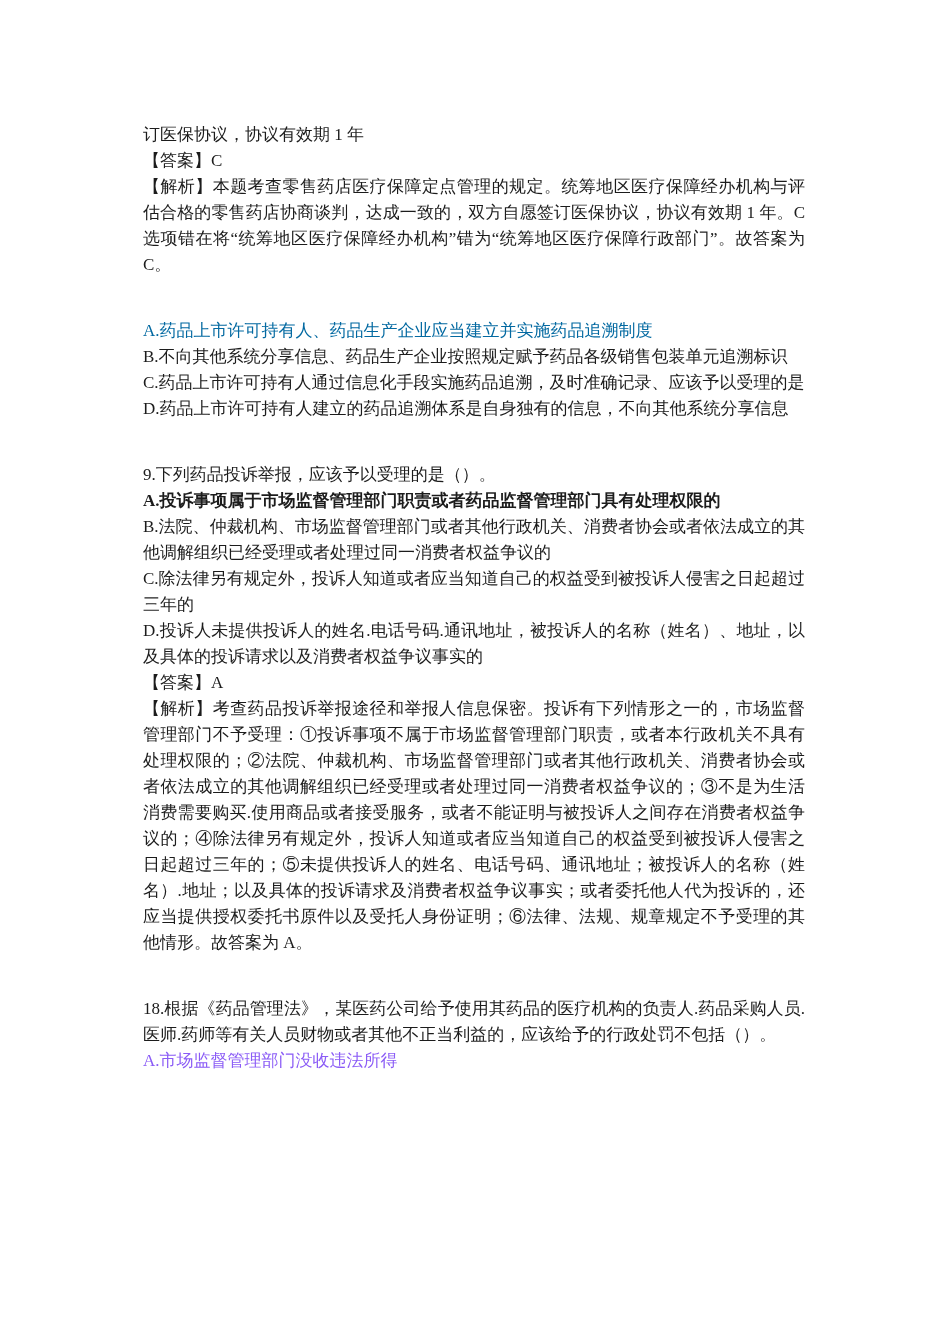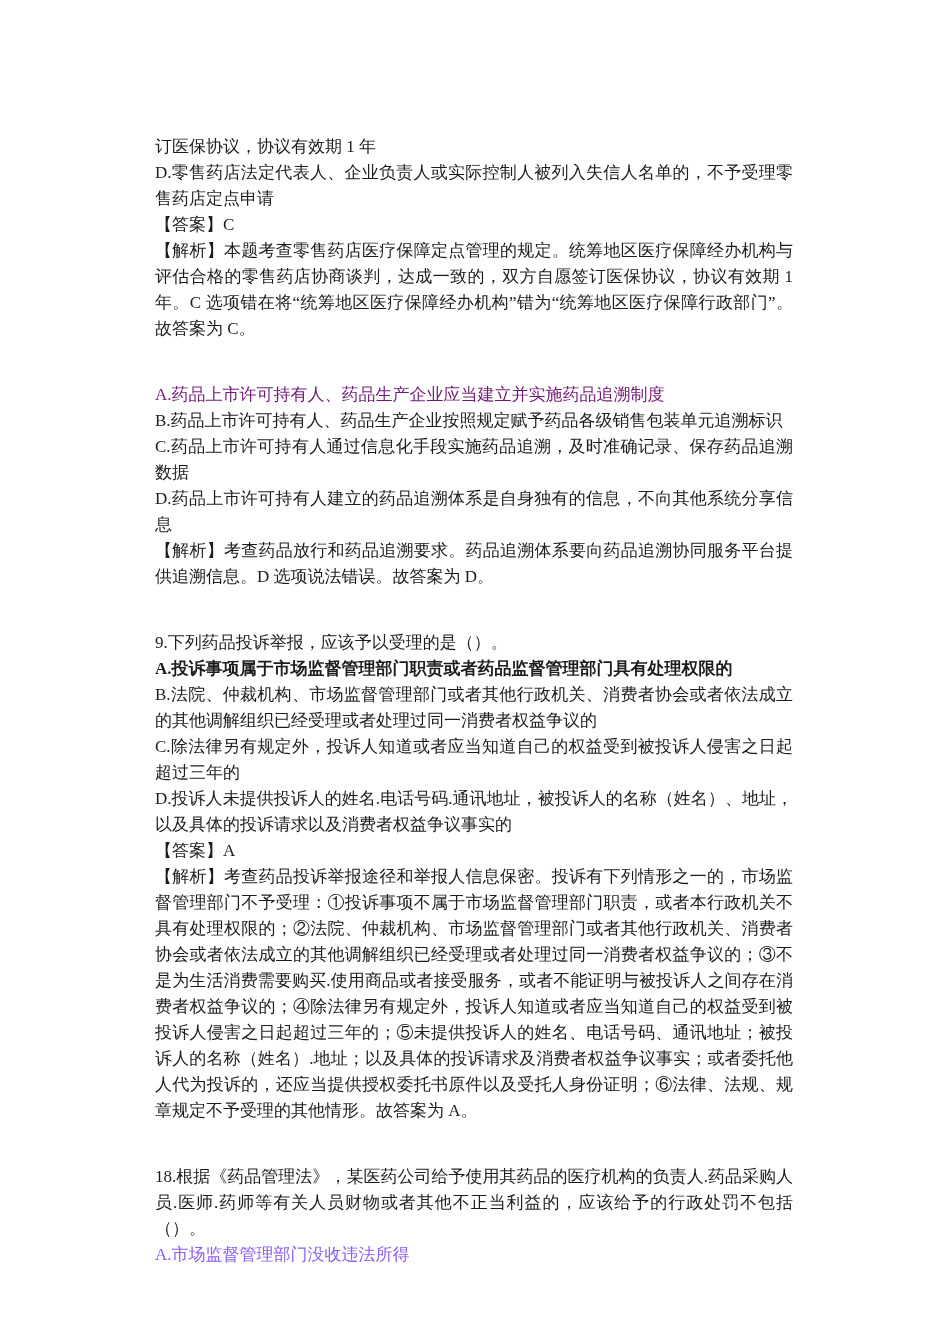--- a/index.html
+++ b/index.html
@@ -17,21 +17,21 @@
     width: 950px;
     height: 1344px;
     box-sizing: border-box;
     background: #ffffff;
     padding: 122px 145px 0 143px;
   }
   .content {
     width: 662px;
   }
   .question-block {
-    margin: 12px;
+    margin: 0;
   }
   .question-block + .question-block {
     margin-top: 40px;
   }
   .para {
     margin: 0;
     font-family: "Liberation Serif", "DejaVu Serif", serif;
     font-size: 17px;
     line-height: 26px;
     color: #1c1c1c;
@@ -40,30 +40,28 @@
     overflow-wrap: break-word;
   }
 </style>
 </head>
 <body style="background: rgb(255, 255, 255);">
 
 <div class="page" style="background: rgb(255, 255, 255);">
   <div class="content">
       <section class="question-block">
         <p class="para" style="color: rgb(28, 28, 28);">订医保协议，协议有效期 1 年</p>
-        <p class="para" style="color: rgb(28, 28, 28);">D.零售药店法定代表人、企业负责人或实际控制人被列入失信人名单的，不予受理零售药店定点申请</p>
         <p class="para" style="color: rgb(28, 28, 28);">【答案】C</p>
         <p class="para" style="color: rgb(28, 28, 28);">【解析】本题考查零售药店医疗保障定点管理的规定。统筹地区医疗保障经办机构与评估合格的零售药店协商谈判，达成一致的，双方自愿签订医保协议，协议有效期 1 年。C 选项错在将“统筹地区医疗保障经办机构”错为“统筹地区医疗保障行政部门”。故答案为 C。</p>
       </section>
       <section class="question-block">
-        <p class="para" style="color: #701a75;">A.药品上市许可持有人、药品生产企业应当建立并实施药品追溯制度</p>
-        <p class="para" style="color: rgb(28, 28, 28);">B.药品上市许可持有人、药品生产企业按照规定赋予药品各级销售包装单元追溯标识</p>
-        <p class="para" style="color: rgb(28, 28, 28);">C.药品上市许可持有人通过信息化手段实施药品追溯，及时准确记录、保存药品追溯数据</p>
+        <p class="para" style="color: #0369a1;">A.药品上市许可持有人、药品生产企业应当建立并实施药品追溯制度</p>
+        <p class="para" style="color: rgb(28, 28, 28);">B.不向其他系统分享信息、药品生产企业按照规定赋予药品各级销售包装单元追溯标识</p>
+        <p class="para" style="color: rgb(28, 28, 28);">C.药品上市许可持有人通过信息化手段实施药品追溯，及时准确记录、应该予以受理的是</p>
         <p class="para" style="color: rgb(28, 28, 28);">D.药品上市许可持有人建立的药品追溯体系是自身独有的信息，不向其他系统分享信息</p>
-        <p class="para" style="color: rgb(28, 28, 28);">【解析】考查药品放行和药品追溯要求。药品追溯体系要向药品追溯协同服务平台提供追溯信息。D 选项说法错误。故答案为 D。</p>
       </section>
       <section class="question-block">
         <p class="para" style="color: rgb(28, 28, 28);">9.下列药品投诉举报，应该予以受理的是（）。</p>
         <p class="para" style="color: rgb(28, 28, 28); font-weight: bold;">A.投诉事项属于市场监督管理部门职责或者药品监督管理部门具有处理权限的</p>
         <p class="para" style="color: rgb(28, 28, 28);">B.法院、仲裁机构、市场监督管理部门或者其他行政机关、消费者协会或者依法成立的其他调解组织已经受理或者处理过同一消费者权益争议的</p>
         <p class="para" style="color: rgb(28, 28, 28);">C.除法律另有规定外，投诉人知道或者应当知道自己的权益受到被投诉人侵害之日起超过三年的</p>
         <p class="para" style="color: rgb(28, 28, 28);">D.投诉人未提供投诉人的姓名.电话号码.通讯地址，被投诉人的名称（姓名）、地址，以及具体的投诉请求以及消费者权益争议事实的</p>
         <p class="para" style="color: rgb(28, 28, 28);">【答案】A</p>
         <p class="para" style="color: rgb(28, 28, 28);">【解析】考查药品投诉举报途径和举报人信息保密。投诉有下列情形之一的，市场监督管理部门不予受理：①投诉事项不属于市场监督管理部门职责，或者本行政机关不具有处理权限的；②法院、仲裁机构、市场监督管理部门或者其他行政机关、消费者协会或者依法成立的其他调解组织已经受理或者处理过同一消费者权益争议的；③不是为生活消费需要购买.使用商品或者接受服务，或者不能证明与被投诉人之间存在消费者权益争议的；④除法律另有规定外，投诉人知道或者应当知道自己的权益受到被投诉人侵害之日起超过三年的；⑤未提供投诉人的姓名、电话号码、通讯地址；被投诉人的名称（姓名）.地址；以及具体的投诉请求及消费者权益争议事实；或者委托他人代为投诉的，还应当提供授权委托书原件以及受托人身份证明；⑥法律、法规、规章规定不予受理的其他情形。故答案为 A。</p>
       </section>

